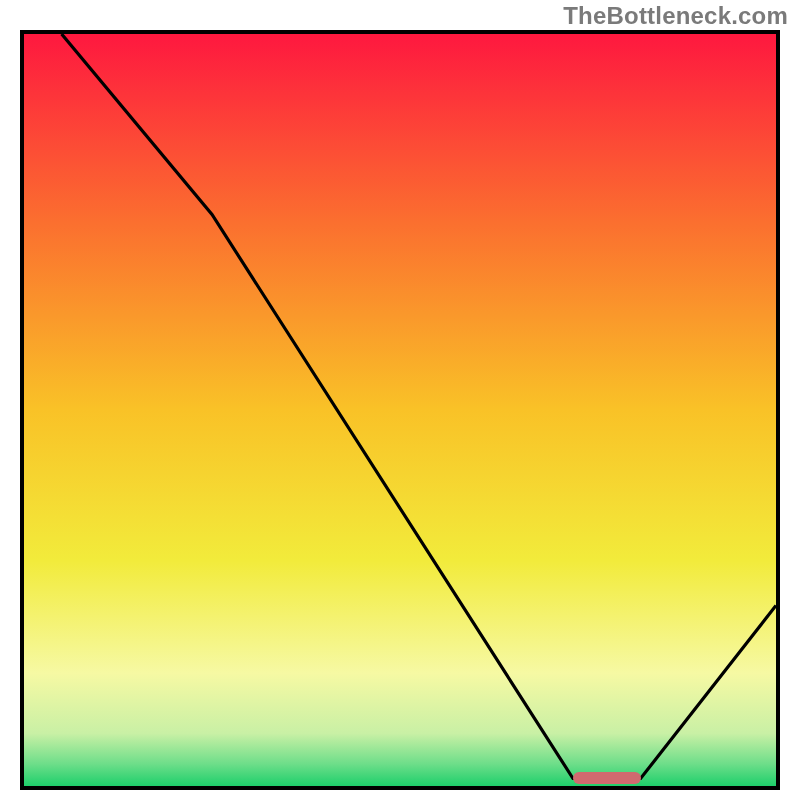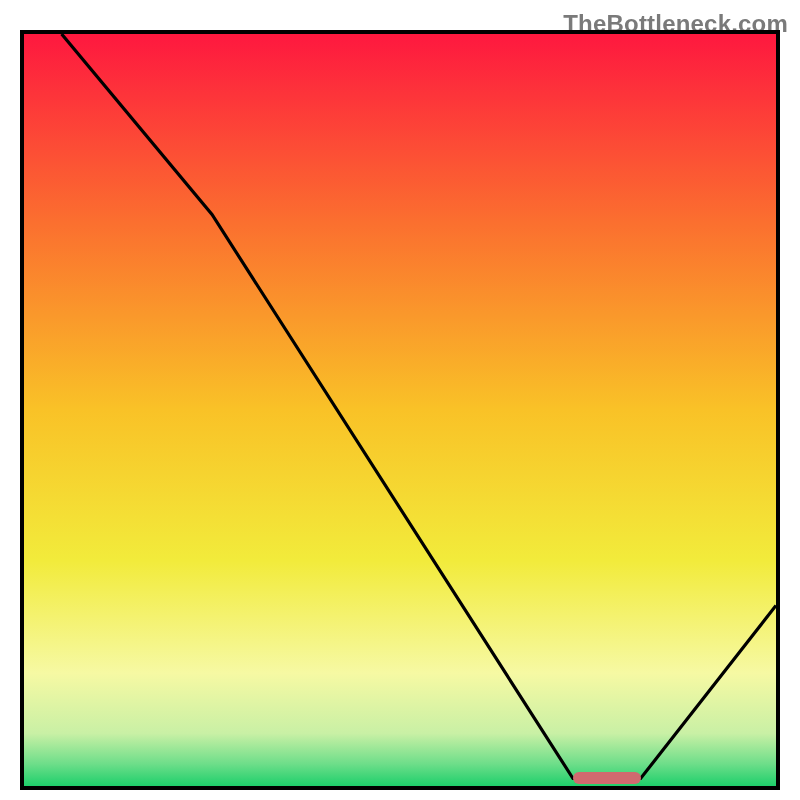--- a/index.html
+++ b/index.html
@@ -16,21 +16,20 @@
     height: 800px;
   }
   .attribution {
     position: absolute;
     top: 2px;
     right: 12px;
     font-size: 24px;
     font-weight: 700;
     color: #7a7a7a;
     letter-spacing: 0.2px;
-    margin-top: 8px;
   }
   .plot {
     position: absolute;
     left: 20px;
     top: 30px;
     width: 760px;
     height: 760px;
     border: 4px solid #000;
     box-sizing: border-box;
     overflow: hidden;

